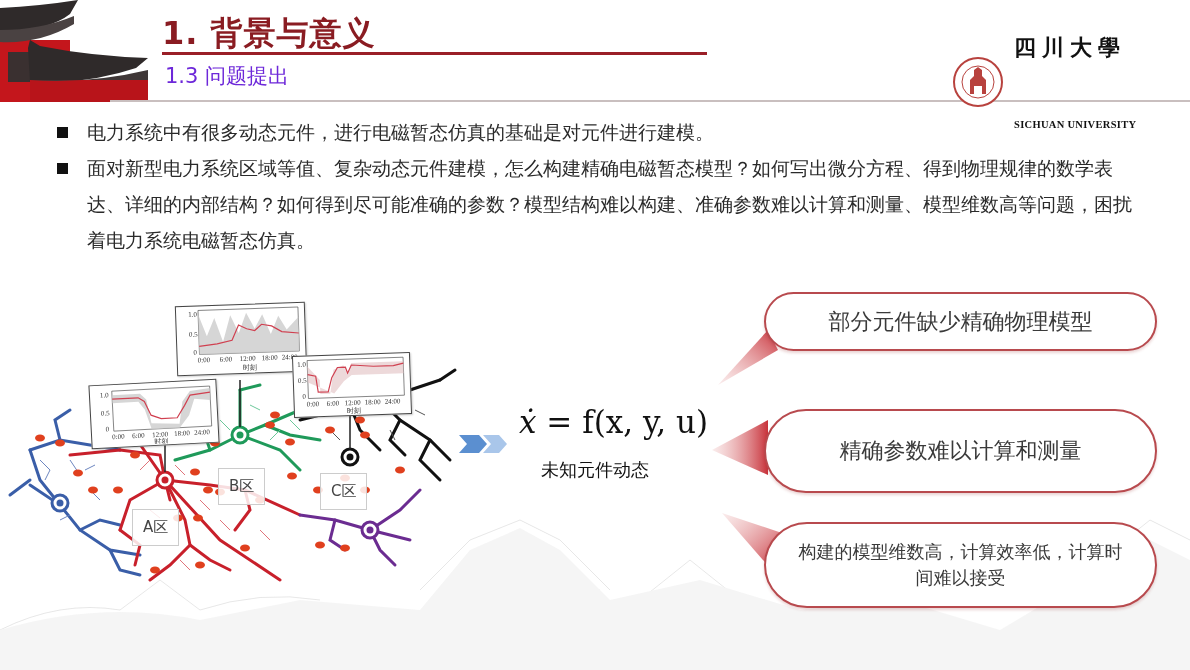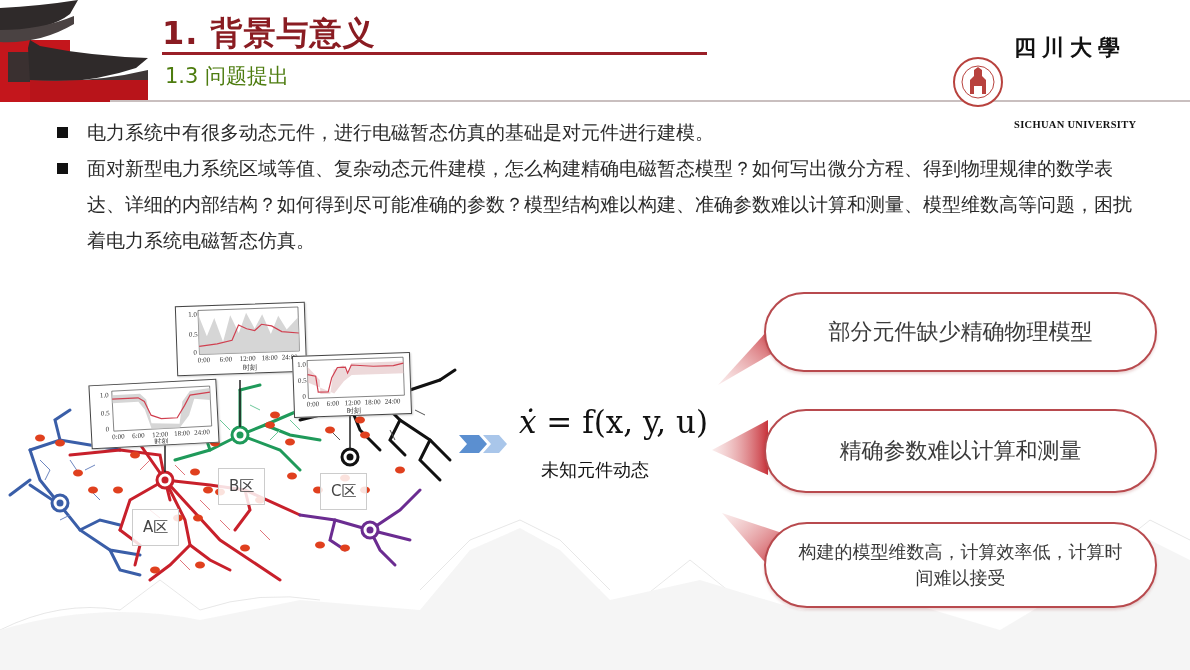--- a/index.html
+++ b/index.html
@@ -3,21 +3,21 @@
 <meta charset="utf-8">
 <style>
   * { margin:0; padding:0; box-sizing:border-box; }
   html, body { width:1190px; height:670px; overflow:hidden; background:#ffffff; }
   body { position:relative; font-family:"DejaVu Sans","Liberation Sans",sans-serif; color:#222; }
 
   
   .roof { position:absolute; left:0; top:0; width:160px; height:102px; }
   .title-main { position:absolute; left:162px; top:12px; font-size:32px; font-weight:bold; color:#8a1c22; letter-spacing:1px; }
   .title-rule { position:absolute; left:162px; top:52px; width:545px; height:3px; background:#9a1f27; }
-  .title-sub { position:absolute; left:165px; top:62px; font-size:21px; color:#4d7c0f; }
+  .title-sub { position:absolute; left:165px; top:62px; font-size:21px; color:#6d28d9; }
   .header-rule { position:absolute; left:110px; top:100px; width:1080px; height:2px; background:#c9bfbf; }
 
   .logo { position:absolute; left:952px; top:33px; display:flex; align-items:center; }
   .logo-seal { width:52px; height:52px; }
   .logo-text { margin-left:10px; display:flex; flex-direction:column;gap:36px; }
   .logo-cn { font-family:"DejaVu Serif",serif; font-size:22px; font-weight:bold; color:#111; letter-spacing:6px; }
   .logo-en { font-family:"Liberation Serif",serif; font-size:10.5px; font-weight:bold; color:#111; letter-spacing:0.3px; margin-top:20px; }
 
   
   .bullets { position:absolute; left:57px; top:114px; width:1090px; }
@@ -35,21 +35,21 @@
   .zone-label { position:absolute; background:rgba(255,255,255,0.85); border:1px solid #ccc; font-size:15px; color:#444; padding:8px 10px; }
 
   
   .arrows { position:absolute; left:457px; top:431px; width:60px; height:26px; }
   .equation { position:absolute; left:519px; top:404px; font-family:"DejaVu Serif",serif; font-style:italic; font-size:31px; color:#111; }
   .equation .up { font-style:normal; }
   .eq-caption { position:absolute; left:541px; top:458px; font-size:18px; color:#111;text-align:center; }
 
   
   .callout { position:absolute; left:764px; width:393px; border:2px solid #b84a4e; border-radius:46px; background:#fff; display:flex; align-items:center; justify-content:center; text-align:center; color:#3a3a3a; box-shadow:0 2px 3px rgba(150,40,40,0.2); }
-  .callout-1 { top:292px; height:80px; font-size:22px; }
+  .callout-1 { top:292px; height:59px; font-size:22px; }
   .callout-2 { top:409px; height:84px; font-size:22px; }
   .callout-3 { top:522px; height:86px; font-size:18px; line-height:26px; padding:0 26px; }
   .pointer { position:absolute; }
 </style>
 </head>
 <body>
 
 <svg class="roof" viewBox="0 0 160 102">
   <rect x="0" y="40" width="70" height="62" fill="#c4161c"></rect>
   <rect x="8" y="52" width="22" height="30" fill="#3a3030"></rect>

